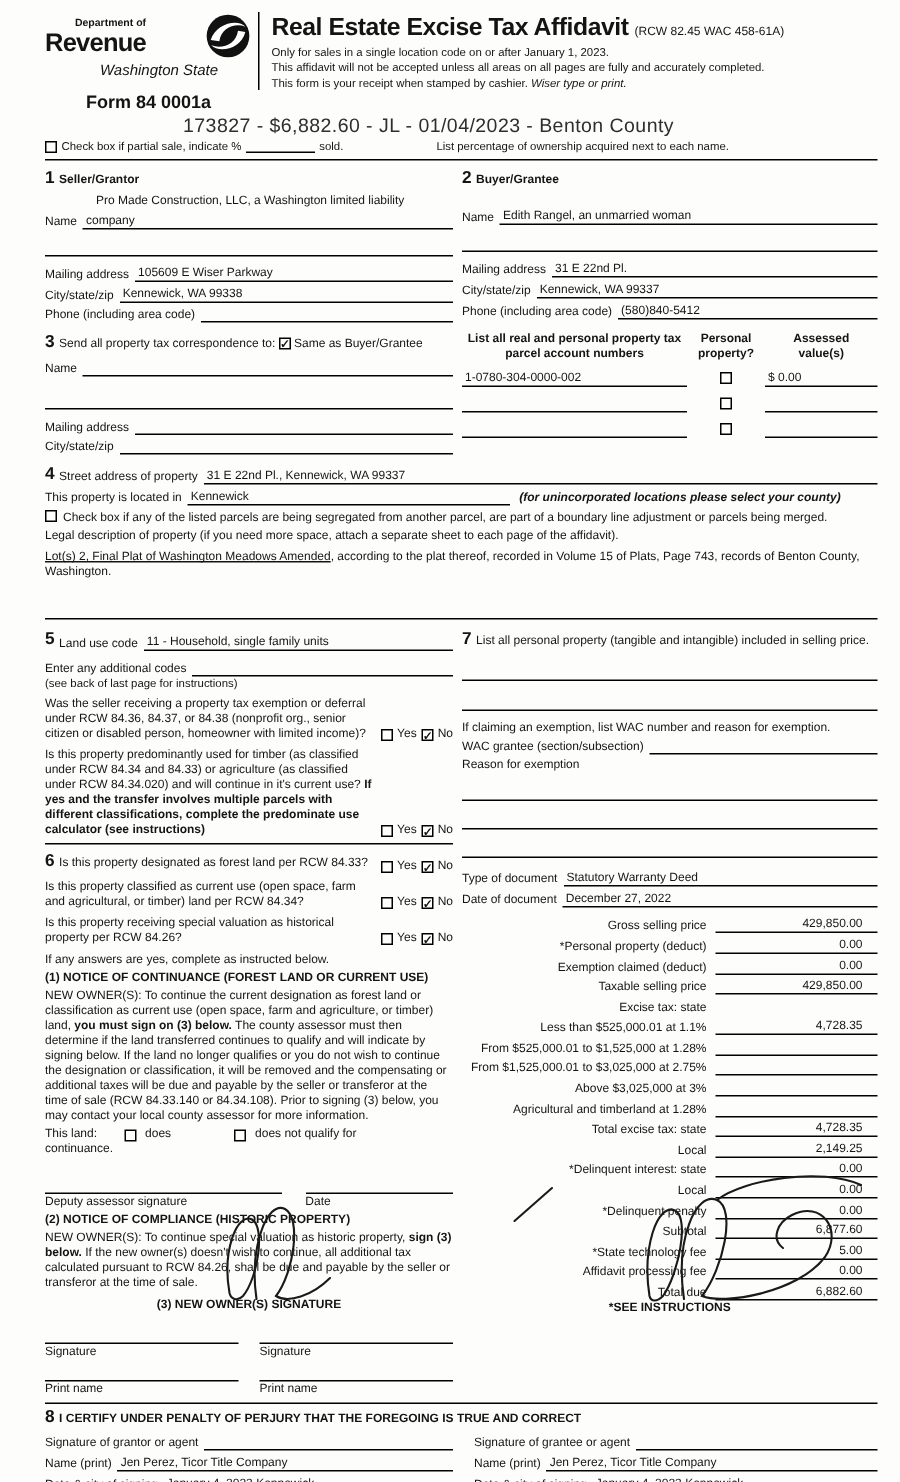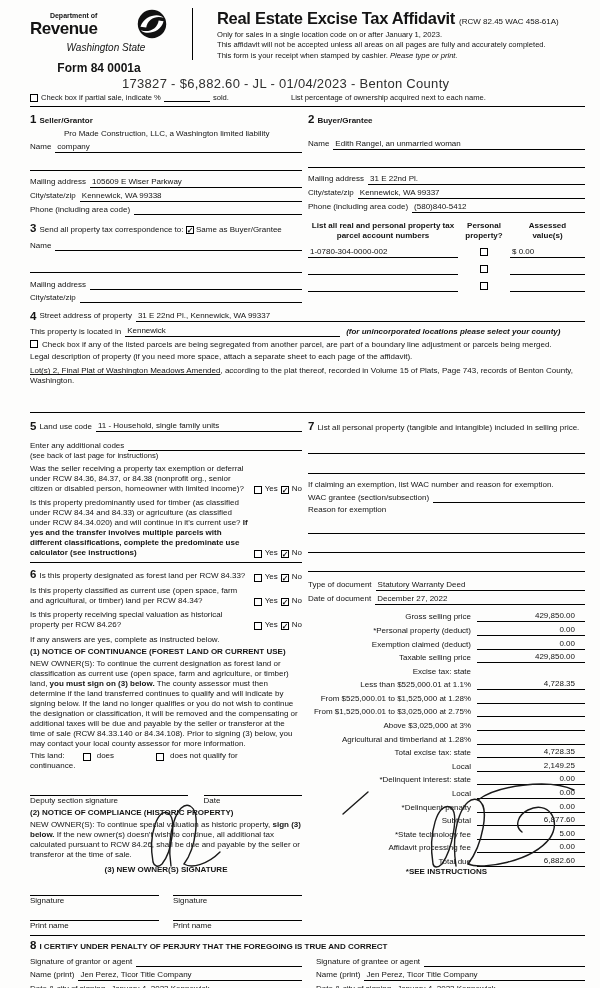--- a/index.html
+++ b/index.html
@@ -9,35 +9,35 @@
 b{font-weight:bold}
 
 .hdr{display:flex;align-items:flex-start}
 .logo-wrap{width:138px;flex:0 0 138px}
 .logo-row{display:flex;align-items:center;justify-content:space-between;gap:2px}
 .dept{text-align:right}
 .dept-small{font-size:7px;font-weight:bold}
 .dept-big{font-size:17px;font-weight:bold;letter-spacing:-0.5px;margin-top:-2px}
 .dept-state{font-size:10px;font-style:italic;margin-top:-1px}
 .form-num{font-size:12px;font-weight:bold;margin-top:6px;text-align:center}
-.title-block{border-left:1.5px solid #000;margin-left:24px;padding-left:24px;flex:1}
+.title-block{border-left:1.5px solid #000;margin-left:4px;padding-left:8px;flex:1}
 .title-line{display:flex;align-items:baseline;gap:4px}
 .title{font-size:16.5px;font-weight:bold;letter-spacing:-0.3px;white-space:nowrap}
 .title-rcw{font-size:8px;white-space:nowrap}
 .sub{font-size:7.6px;margin-top:1px}
 .stamp{font-size:13px;color:#2e2e2e;margin:0 0 1px 92px;letter-spacing:.3px}
 .partial-row{display:flex;align-items:flex-end;font-size:7.6px}
 .partial-ul{width:46px;border-bottom:1px solid #000;margin:0 3px}
 .own-note{margin-left:62px}
 
 .hr{border-top:1px solid #000;margin-top:4px}
 
 .cb{display:inline-block;width:8px;height:8px;border:1px solid #000;font-size:8px;line-height:7px;text-align:center;vertical-align:-1px;background:#fff;flex:0 0 auto}
 .cb i{font-style:normal;font-weight:bold}
-.fl{display:flex;align-items:center;margin-top:3px}
+.fl{display:flex;align-items:flex-end;margin-top:3px}
 .lbl{white-space:nowrap;padding-right:4px}
 .fill{flex:1;border-bottom:1px solid #000;min-height:10px;padding:0 2px;white-space:nowrap}
 .uline{border-bottom:1px solid #000;min-height:10px;margin-top:3px}
 .cols{display:flex;margin-top:2px}
 .colL{width:272px;flex:0 0 272px}
 .colR{flex:1;margin-left:6px}
 .secnum{font-size:11.5px;font-weight:bold;padding-right:3px}
 .sechead{font-weight:bold}
 .yn{display:flex;gap:3px;align-items:flex-end;white-space:nowrap;margin-left:6px}
 .q{flex:1}
@@ -92,21 +92,21 @@
       <div class="dept-state" style="text-align:center;margin-left:14px">Washington State</div>
       <div class="form-num">Form 84 0001a</div>
     </div>
     <div class="title-block">
       <div class="title-line">
         <span class="title">Real Estate Excise Tax Affidavit</span>
         <span class="title-rcw">(RCW 82.45 WAC 458-61A)</span>
       </div>
       <div class="sub">Only for sales in a single location code on or after January 1, 2023.</div>
       <div class="sub">This affidavit will not be accepted unless all areas on all pages are fully and accurately completed.</div>
-      <div class="sub"><span>This form is your receipt when stamped by cashier. </span><i>Please type or print.</i></div>
+      <div class="sub"><span>This form is your receipt when stamped by cashier. </span><i>Wiser type or print.</i></div>
     </div>
   </div>
 
   <div class="stamp">173827 - $6,882.60 - JL - 01/04/2023 - Benton County</div>
 
   <div class="partial-row">
     <span class="cb"></span>
     <span style="margin-left:3px">Check box if partial sale, indicate %</span>
     <span class="partial-ul"></span>
     <span>sold.</span>
@@ -301,21 +301,21 @@
           <span>This land:</span>
           <span class="cb" style="margin-left:12px"></span>
             <span>does</span>
           <span class="cb" style="margin-left:36px"></span>
             <span>does not qualify for</span>
         </div>
         <div>continuance.</div>
         <div style="display:flex;gap:16px;margin-top:14px">
           <div style="flex:1.6">
               <div class="sigline"></div>
-              <div>Deputy section signature</div>
+              <div>Deputy assessor signature</div>
             </div>
           <div style="flex:1">
               <div class="sigline"></div>
               <div>Date</div>
             </div>
         </div>
         <div class="para"><b>(2) NOTICE OF COMPLIANCE (HISTORIC PROPERTY)</b></div>
         <div class="para"><span>NEW OWNER(S): To continue special valuation as historic property, </span><b>sign (3) below.</b><span> If the new owner(s) doesn't wish to continue, all additional tax calculated pursuant to RCW 84.26, shall be due and payable by the seller or transferor at the time of sale.</span></div>
         <div class="center" style="margin-top:5px"><b>(3) NEW OWNER(S) SIGNATURE</b></div>
         <div class="sigpair">

